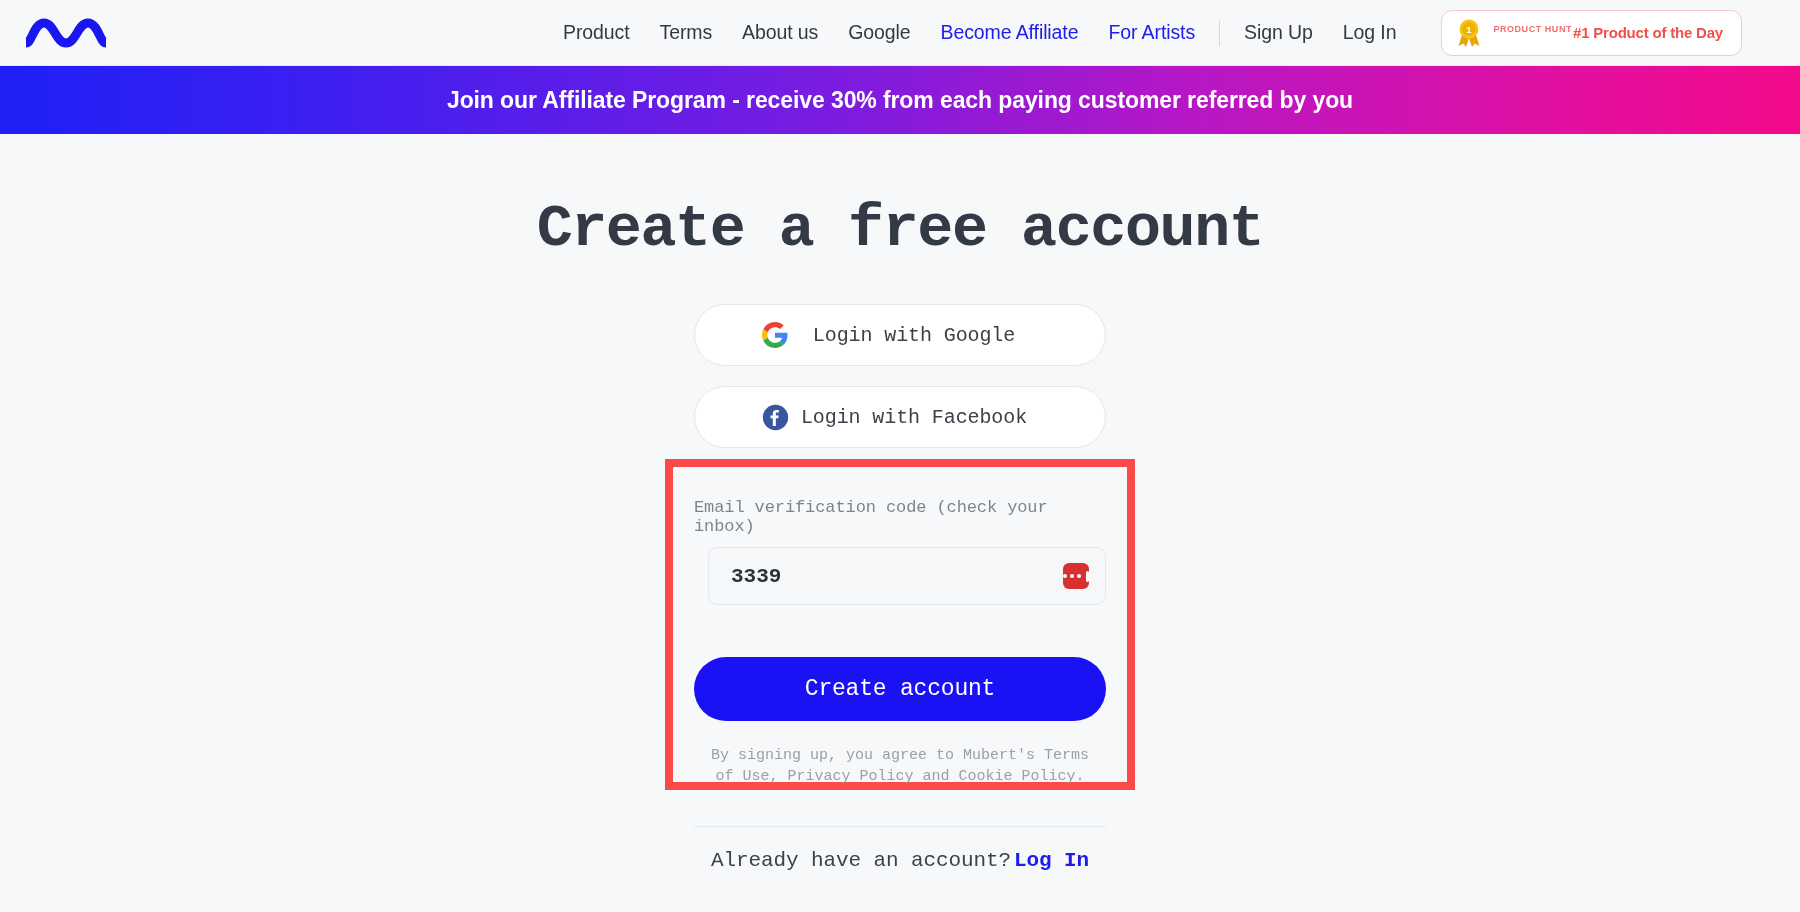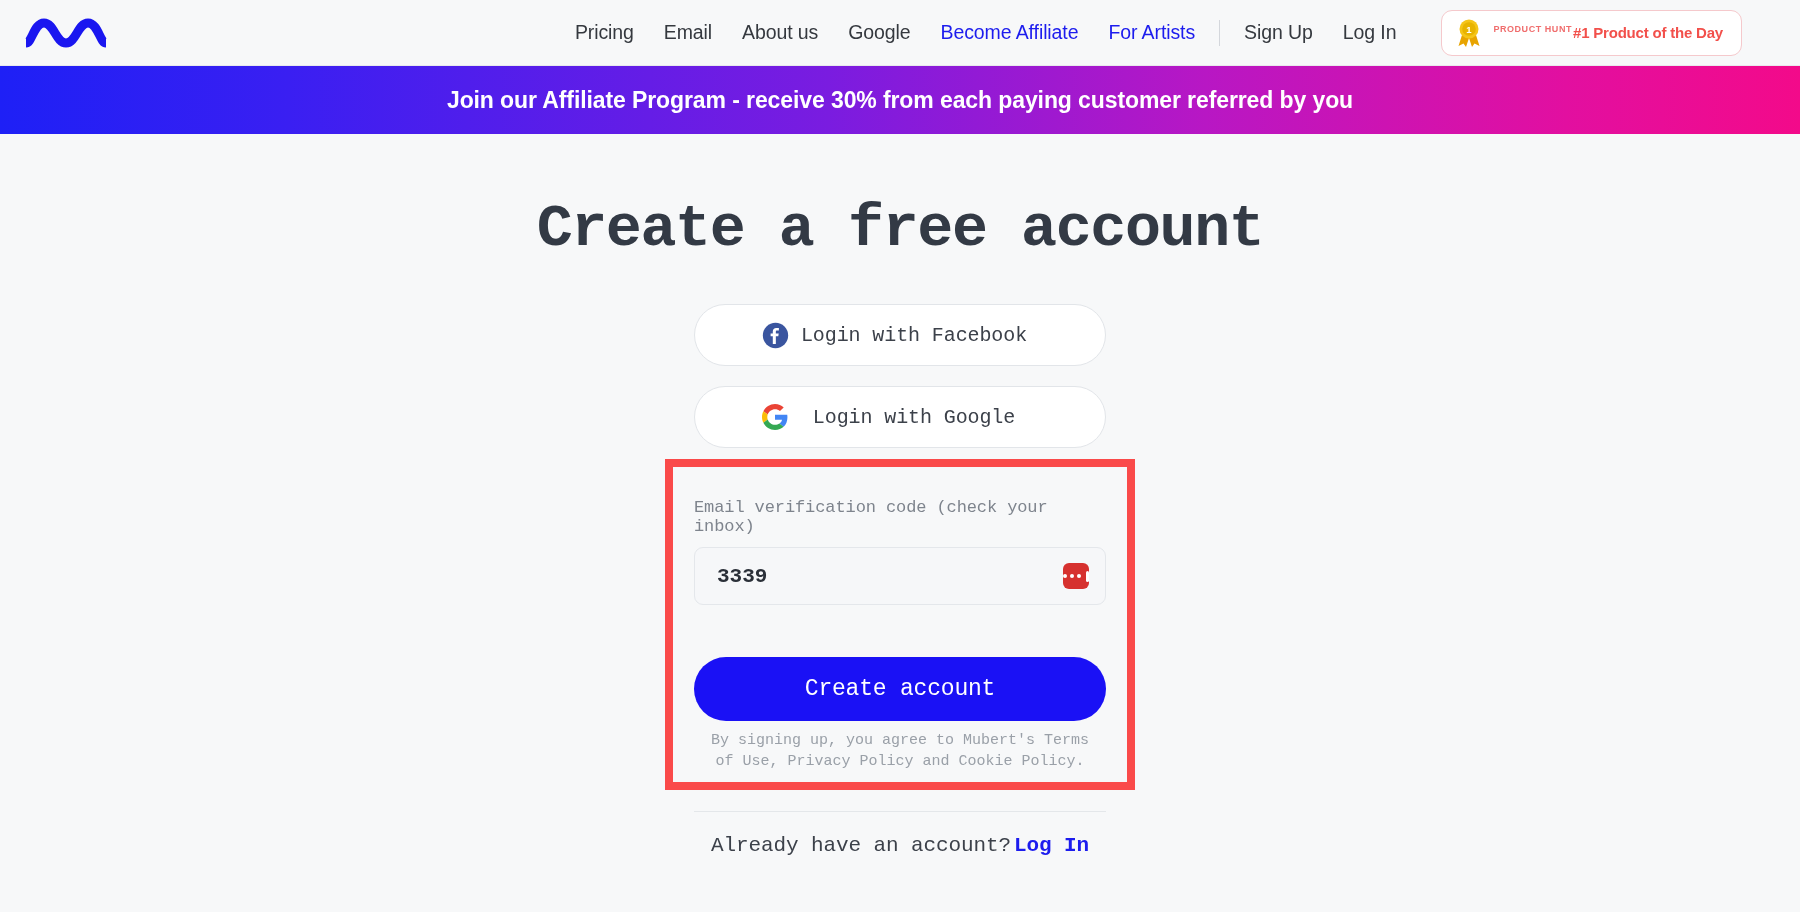--- a/index.html
+++ b/index.html
@@ -201,20 +201,21 @@
   .field-label {
     font-size: 17px;
     color: #7E848D;
     margin-bottom: 11px;
     letter-spacing: -0.1px;
   }
 
   .field-wrap {
     position: relative;
     height: 58px;
+    margin-left: 14px;
   }
 
   .field-input {
     width: 100%;
     height: 58px;
     background: #F6F7F9;
     border: 1.5px solid #E4E7EB;
     border-radius: 9px;
     font-family: inherit;
     font-size: 21px;
@@ -253,21 +254,21 @@
     font-family: inherit;
     font-size: 23px;
     font-weight: normal;
     letter-spacing: -0.2px;
     cursor: pointer;
     position: relative;
     z-index: 6;
   }
 
   .terms {
-    margin-top: 9px;
+    margin-top: 24px;
     text-align: center;
     font-size: 15px;
     line-height: 1.42;
     color: #9AA0A8;
     position: relative;
     z-index: 6;
     padding: 0 8px;
   }
 
   .bottom-divider {
@@ -297,22 +298,22 @@
 
 <div class="header">
 
   <a class="logo" href="#">
     <svg width="96" height="40" viewBox="0 0 96 40">
       <path d="M4 30 C 10 30, 12 10, 22 10 C 32 10, 34 30, 44 30 C 54 30, 56 10, 66 10 C 76 10, 78 30, 84 30" stroke="#1A16F0" stroke-width="9" fill="none" stroke-linecap="butt"></path>
     </svg>
   </a>
 
   <nav class="nav">
-    <a class="nav-link" href="#">Pricing</a>
-    <a class="nav-link" href="#">Email</a>
+    <a class="nav-link" href="#">Product</a>
+    <a class="nav-link" href="#">Terms</a>
     <a class="nav-link" href="#">About us</a>
     <a class="nav-link" href="#">Google</a>
     <a class="nav-link accent" href="#">Become Affiliate</a>
     <a class="nav-link accent" href="#">For Artists</a>
 
     <div class="nav-sep"></div>
 
     <a class="nav-link" href="#">Sign Up</a>
     <a class="nav-link" href="#">Log In</a>
 
@@ -337,38 +338,38 @@
 </div>
 
 <div class="main">
 
   <h1 class="page-title">Create a free account</h1>
 
   <div class="form-col">
 
     <button class="social-btn">
       <span class="social-icon">
-        <svg width="27" height="27" viewBox="0 0 32 32">
-          <circle cx="16" cy="16" r="15" fill="#3A559F"></circle>
-          <path fill="#FFFFFF" d="M20 10.2h-2.3c-.8 0-1.3.5-1.3 1.3v2h3.4l-.5 3.5h-2.9V26h-3.6v-9h-2.6v-3.5h2.6v-2.4c0-2.6 1.6-4.1 4-4.1h3.2v3.2z"></path>
-        </svg>
-      </span>
-      <span class="social-label">Login with Facebook</span>
-    </button>
-
-    <button class="social-btn">
-      <span class="social-icon">
         <svg width="26" height="26" viewBox="0 0 48 48">
           <path fill="#EA4335" d="M24 9.5c3.54 0 6.71 1.22 9.21 3.6l6.85-6.85C35.9 2.38 30.47 0 24 0 14.62 0 6.51 5.38 2.56 13.22l7.98 6.19C12.43 13.72 17.74 9.5 24 9.5z"></path>
           <path fill="#4285F4" d="M46.98 24.55c0-1.57-.15-3.09-.38-4.55H24v9.02h12.94c-.58 2.96-2.26 5.48-4.78 7.18l7.73 6c4.51-4.18 7.09-10.36 7.09-17.65z"></path>
           <path fill="#FBBC05" d="M10.53 28.59c-.48-1.45-.76-2.99-.76-4.59s.27-3.14.76-4.59l-7.98-6.19C.92 16.46 0 20.12 0 24c0 3.88.92 7.54 2.56 10.78l7.97-6.19z"></path>
           <path fill="#34A853" d="M24 48c6.48 0 11.93-2.13 15.89-5.81l-7.73-6c-2.15 1.45-4.92 2.3-8.16 2.3-6.26 0-11.57-4.22-13.47-9.91l-7.98 6.19C6.51 42.62 14.62 48 24 48z"></path>
         </svg>
       </span>
       <span class="social-label">Login with Google</span>
+    </button>
+
+    <button class="social-btn">
+      <span class="social-icon">
+        <svg width="27" height="27" viewBox="0 0 32 32">
+          <circle cx="16" cy="16" r="15" fill="#3A559F"></circle>
+          <path fill="#FFFFFF" d="M20 10.2h-2.3c-.8 0-1.3.5-1.3 1.3v2h3.4l-.5 3.5h-2.9V26h-3.6v-9h-2.6v-3.5h2.6v-2.4c0-2.6 1.6-4.1 4-4.1h3.2v3.2z"></path>
+        </svg>
+      </span>
+      <span class="social-label">Login with Facebook</span>
     </button>
 
     <div class="or-divider">or</div>
 
     <div class="highlight-box"></div>
 
     <div class="field-block">
       <div class="field-label">Email verification code (check your inbox)</div>
       <div class="field-wrap">
         <input class="field-input" type="text" value="3339" style="">

